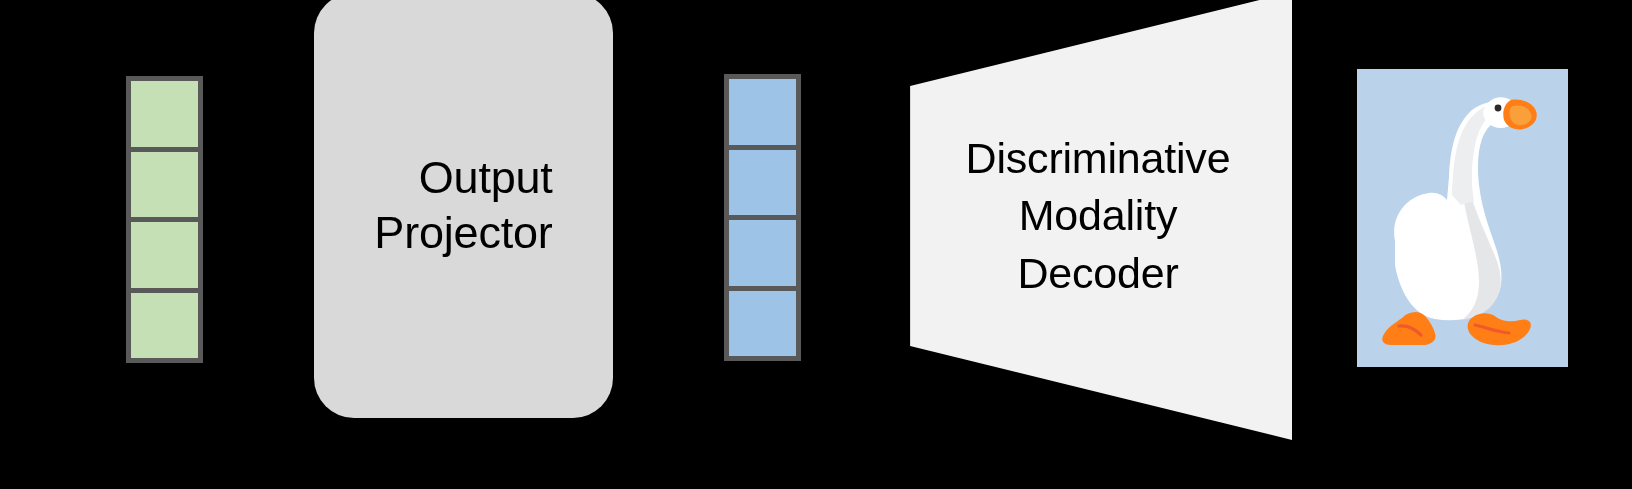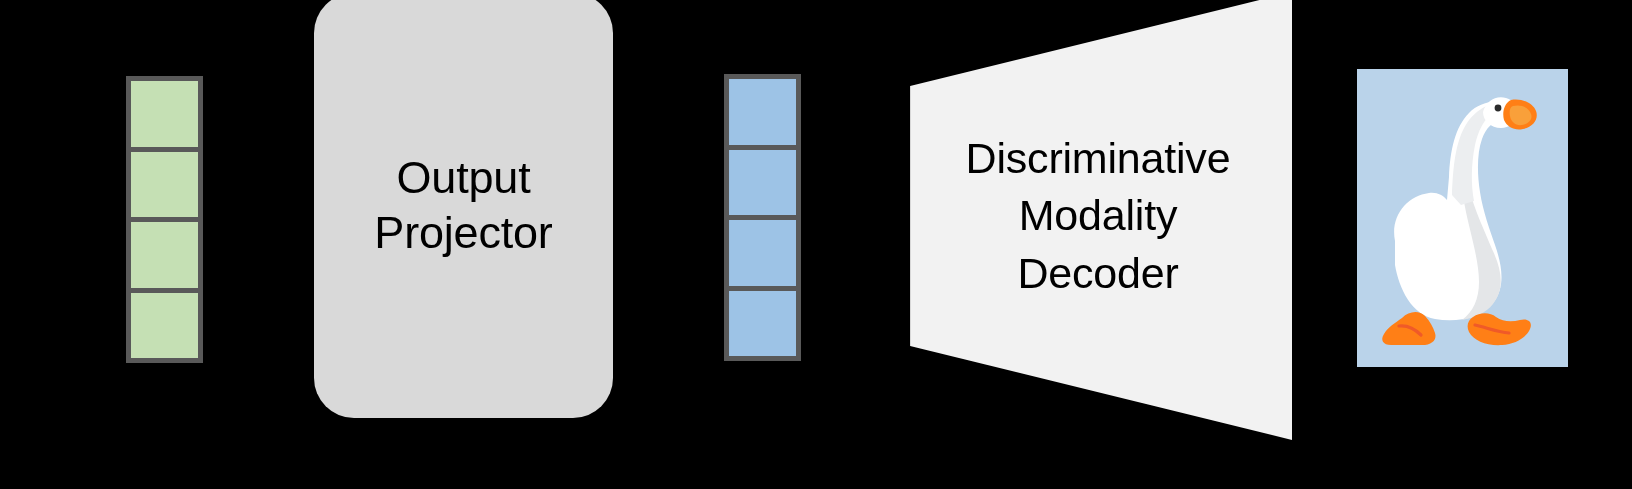--- a/index.html
+++ b/index.html
@@ -60,21 +60,21 @@
     background: #d9d9d9;
     border-radius: 40px;
     display: flex;
     align-items: center;
     justify-content: center;
   }
   #output-projector .box-label {
     color: #000000;
     font-size: 45px;
     line-height: 1.22;
-    text-align: center;
+    text-align: right;
     letter-spacing: -0.2px;
     white-space: pre-line;
   }
 
   
   #modality-decoder {
     position: absolute;
     left: 860px;
     top: -8px;
     width: 432px;

